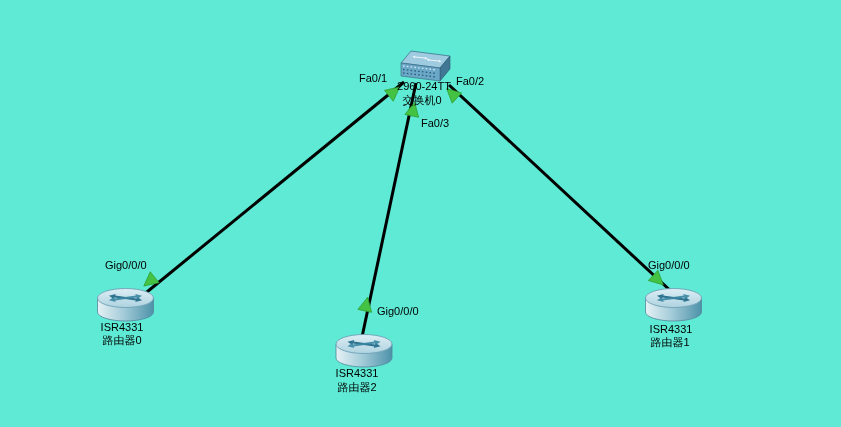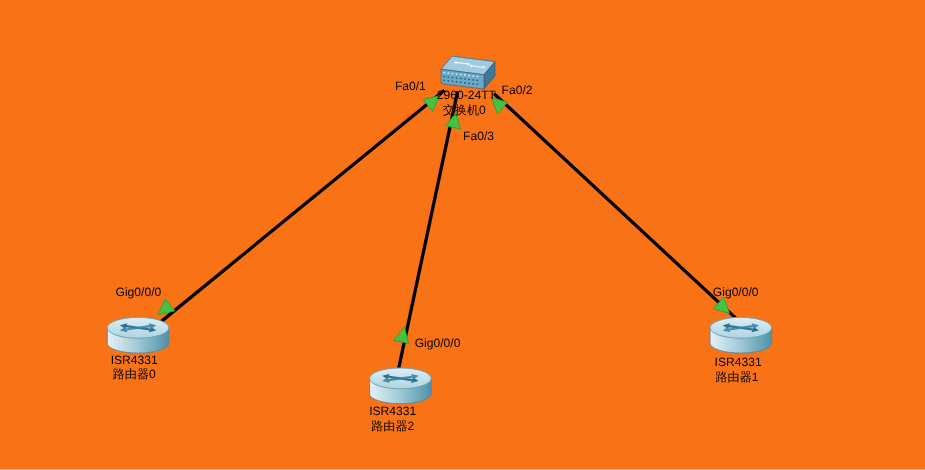--- a/index.html
+++ b/index.html
@@ -1,16 +1,16 @@
 <!DOCTYPE html>
 <html><head>
 <meta charset="utf-8">
 <style>
   html,body{margin:0;padding:0;background:#ffffff;}
-  .workspace{position:relative;width:841px;height:427px;background:#f97316;overflow:hidden;}
+  .workspace{position:relative;width:841px;height:427px;background:#5eead4;overflow:hidden;}
   svg{display:block;}
   text{font-family:"Liberation Sans","DejaVu Sans",sans-serif;font-size:11px;fill:#000000;}
   .link-line{stroke:#000000;stroke-width:3;stroke-linecap:butt;}
   .status-up{fill:#43c243;stroke:#2f9e2f;stroke-width:0.7;}
   .dev-label{text-anchor:middle;}
   .port-label{text-anchor:start;}
 </style>
 </head>
 <body>
 

